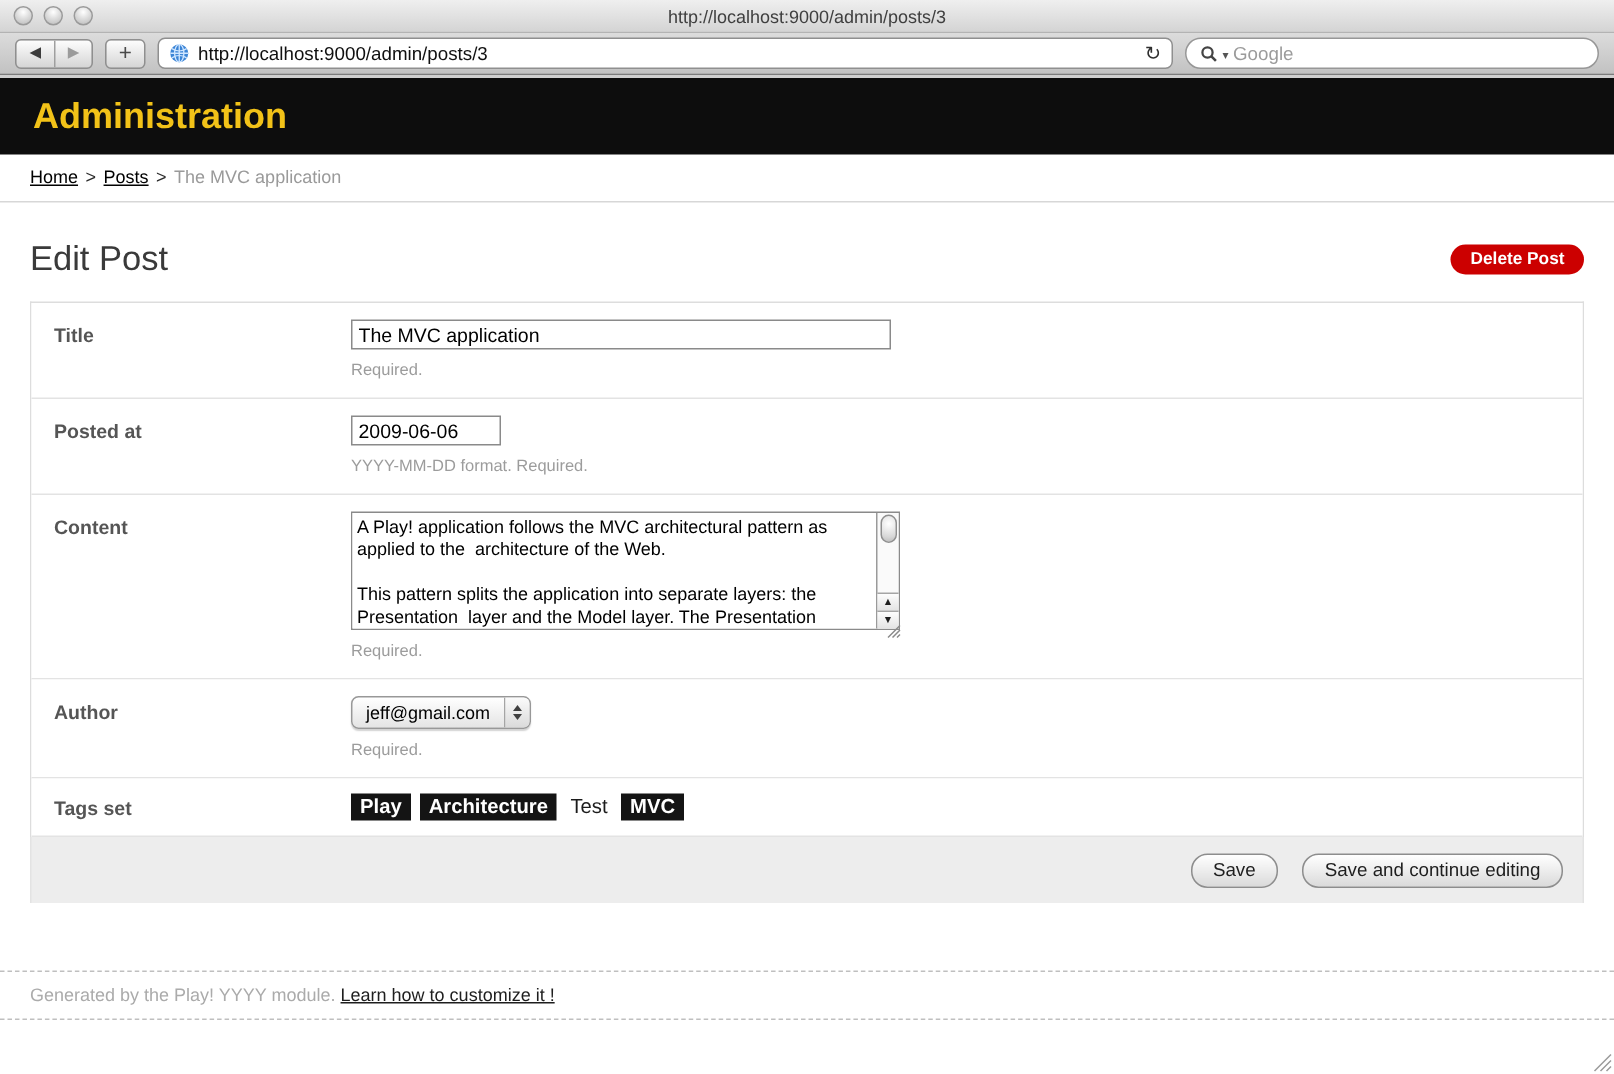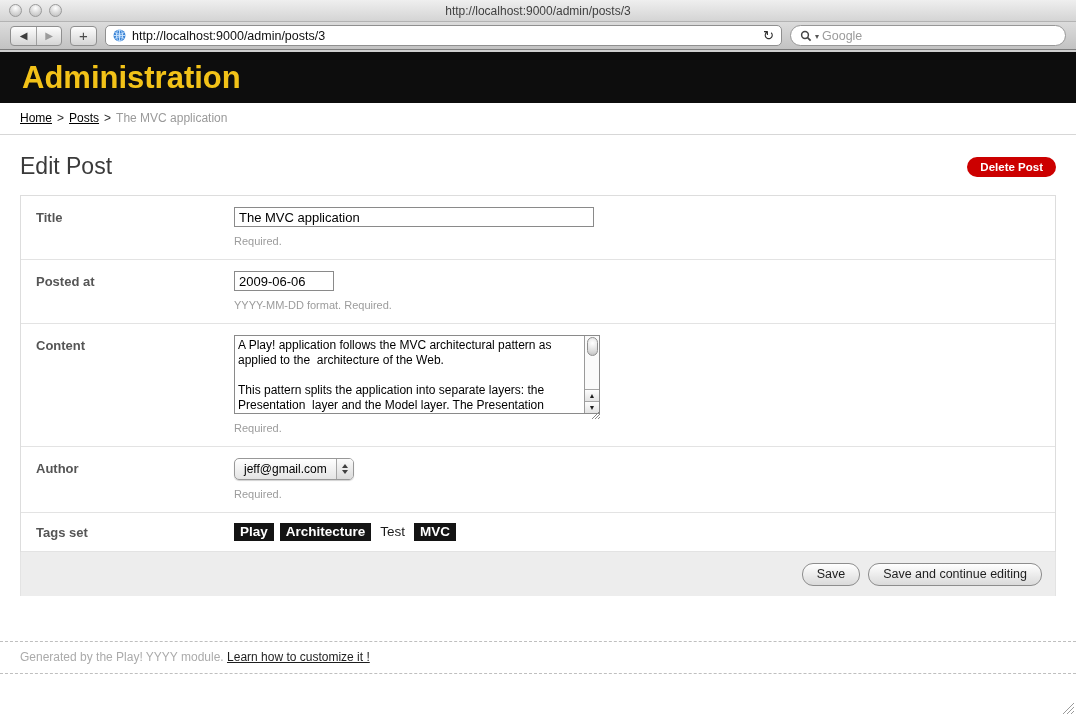--- a/index.html
+++ b/index.html
@@ -49,30 +49,30 @@
     display:flex; align-items:center; padding:0 9px; gap:3px;
   }
   .searchfield input {
     border:none; outline:none; flex:1; font-size:12.5px; color:#333; background:transparent;
     font-family:inherit;
   }
   .searchfield input::placeholder { color:#9b9b9b; }
   .search-caret { font-size:8px; color:#555; margin-top:1px; }
   
   .site-header { height:51px; background:#0d0d0d; display:flex; align-items:center; padding:0 22px; }
-  .site-header .app-title { color:#f2c218; font-size:31px; font-weight:bold; }
+  .site-header .app-title { color:#f2c218; font-size:24px; font-weight:bold; }
   .breadcrumb {
     padding:8px 12px 9px 20px; font-size:12px; color:#2c2c2c;
     border-bottom:1px solid #d7d7d7; display:flex; gap:5px; align-items:center;
   }
   .breadcrumb a { color:#000; text-decoration:underline; cursor:pointer; }
   .crumb-current { color:#9a9a9a; }
   
   .main { padding:0 20px; }
-  .page-head { margin-top:19px; display:flex; justify-content:space-between; align-items:center; height:25px; }
+  .page-head { margin-top:25px; display:flex; justify-content:space-between; align-items:center; height:25px; }
   .page-title { font-size:23px; font-weight:normal; color:#3a3a3a; }
   .delete-btn {
     background:#cc0000; color:#fff; border:none; border-radius:10px;
     font-weight:bold; font-size:11.5px; padding:4px 13px; cursor:pointer;
     font-family:inherit;
   }
   .form-table { margin-top:16px; border:1px solid #ddd; border-bottom:none; }
   .frow { display:flex; border-bottom:1px solid #e3e3e3; background:#fff; }
   .flabel { width:213px; flex:0 0 213px; padding:14px 0 0 15px; font-weight:bold; font-size:13px; color:#555; }
   .ffield { flex:1; padding:11px 0 12px 0; }
@@ -119,21 +119,21 @@
   .tri-up { width:0; height:0; border-left:3.5px solid transparent; border-right:3.5px solid transparent; border-bottom:4px solid #3f3f3f; margin-bottom:2px; }
   .tri-dn { width:0; height:0; border-left:3.5px solid transparent; border-right:3.5px solid transparent; border-top:4px solid #3f3f3f; }
   
   .tags-row .ffield { padding:10px 0; display:flex; align-items:center; gap:6px; }
   .tags-row .flabel { padding-top:12px; }
   .tag { background:#141414; color:#fff; font-weight:bold; font-size:13.5px; padding:1px 6px 2px 6px; cursor:pointer; }
   .tag.plain { background:transparent; color:#1c1c1c; font-weight:normal; padding:1px 3px 2px 3px; }
   
   .actions-bar {
     background:#ededed; height:44px; display:flex; align-items:center;
-    justify-content:flex-end; gap:8px; padding-right:13px;
+    justify-content:flex-end; gap:16px; padding-right:13px;
     border-left:1px solid #e3e3e3; border-right:1px solid #e3e3e3;
   }
   .aqua-btn {
     border:1px solid #8d8d8d; border-radius:11px;
     background:linear-gradient(#ffffff,#dadada);
     font-size:12.5px; color:#1e1e1e; padding:3px 14px 4px 14px; cursor:pointer;
     font-family:inherit;
   }
   
   .site-footer {

